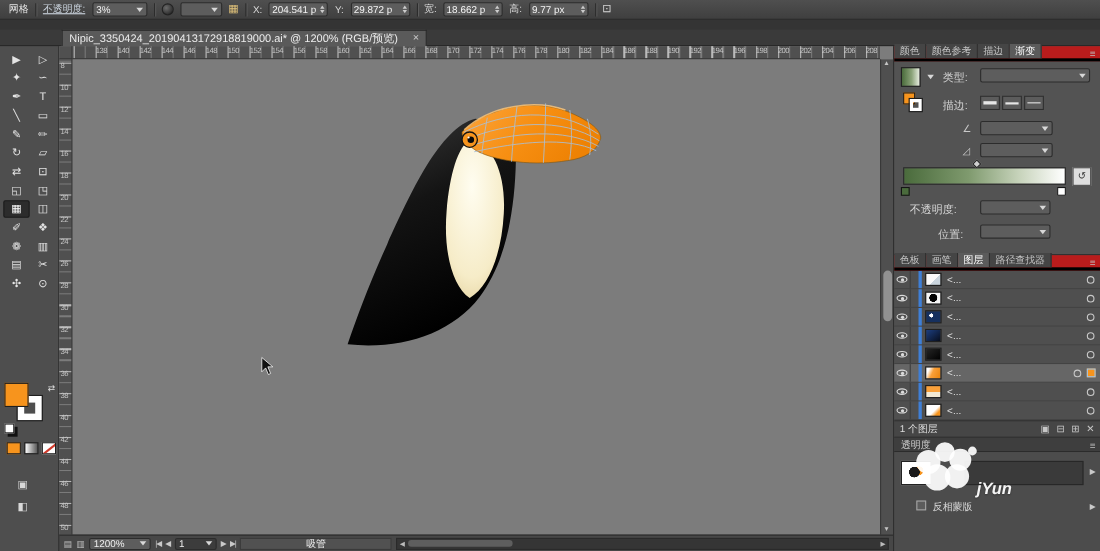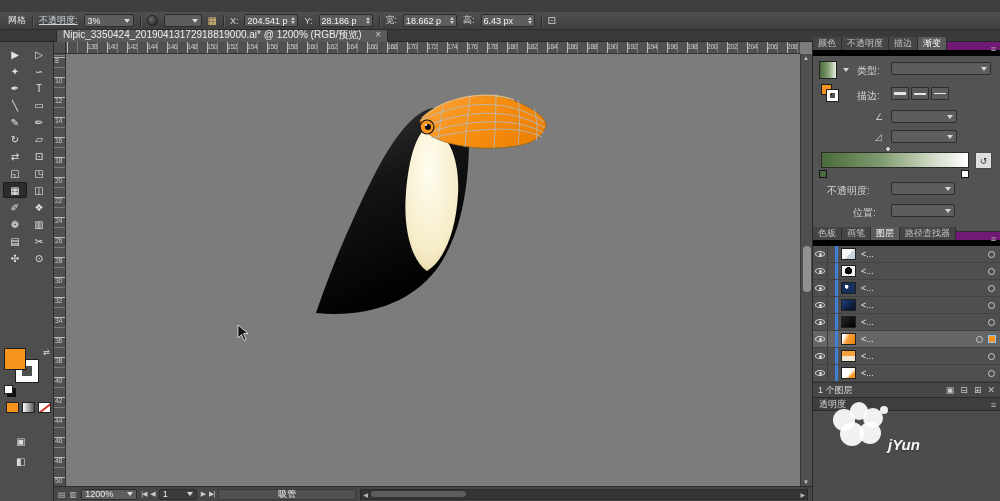--- a/index.html
+++ b/index.html
@@ -2,21 +2,21 @@
 <html><head>
 <meta charset="utf-8">
 <style>
 *{margin:0;padding:0;box-sizing:border-box}
 html,body{width:1000px;height:501px}
 body{position:relative;background:#3f3f3f;font-family:"Liberation Sans","DejaVu Sans",sans-serif;font-size:9px;color:#d6d6d6;overflow:hidden}
 .abs{position:absolute}
 i{font-style:normal}
 
 
-#control-bar{left:0;top:12px;width:1000px;height:18px;background:linear-gradient(#4f4f4f,#3f3f3f);border-bottom:1px solid #2b2b2b;display:flex;align-items:center;gap:6px;padding:0 8px;z-index:5}
+#control-bar{left:0;top:0;width:1000px;height:18px;background:linear-gradient(#4f4f4f,#3f3f3f);border-bottom:1px solid #2b2b2b;display:flex;align-items:center;gap:6px;padding:0 8px;z-index:5}
 .cb-tool{color:#e3e3e3}
 .cb-link{text-decoration:underline;color:#ccd5df}
 .cb-lab{color:#d9d9d9}
 .combo{display:inline-flex;align-items:center;justify-content:space-between;background:#5d5d5d;border:1px solid #2c2c2c;border-radius:2px;height:13px;padding:0 3px;color:#efefef}
 .w48{width:50px}.w36{width:38px}
 .caret{width:0;height:0;border-left:3px solid transparent;border-right:3px solid transparent;border-top:4px solid #d8d8d8;margin-left:3px;display:inline-block}
 .sep{width:1px;height:12px;background:#2c2c2c;box-shadow:1px 0 0 #5c5c5c}
 .style-dot{width:11px;height:11px;border-radius:50%;background:radial-gradient(circle at 35% 35%,#6b6b6b,#191919);border:1px solid #222}
 .recolor{color:#e0c27a;font-size:10px}
 .nfield{display:inline-flex;align-items:center;justify-content:space-between;background:#5d5d5d;border:1px solid #2c2c2c;border-radius:2px;height:13px;padding:0 2px;width:54px;color:#f4f4f4}
@@ -70,21 +70,21 @@
 .navbtn{color:#c9c9c9;font-size:7px;letter-spacing:-1px}
 #tool-status{width:138px;height:11px;background:#515151;border:1px solid #3a3a3a;display:flex;align-items:center;justify-content:center;color:#f0f0f0}
 #hscroll{flex:1;height:11px;background:#353535;border:1px solid #2a2a2a;position:relative}
 .hsbtn{position:absolute;top:1px;font-size:6px;color:#bbb}
 .hsbtn.left{left:2px}
 .hsbtn.right{right:2px}
 #hthumb{position:absolute;left:10px;top:1.5px;width:95px;height:6px;background:#5e5e5e;border-radius:3px}
 
 
 #right-panel{left:812px;top:42px;width:188px;height:459px;background:#4c4c4c;border-left:1px solid #292929}
-.tabrow{display:flex;align-items:flex-end;height:14px;background:#701a75;border-bottom:6px solid #000000;position:relative}
+.tabrow{display:flex;align-items:flex-end;height:14px;background:#b91c1c;border-bottom:3px solid #000000;position:relative}
 .ptab{height:13px;display:flex;align-items:center;padding:0 5px;background:#454545;border-right:1px solid #2e2e2e;color:#c3c3c3;font-size:9px;white-space:nowrap}
 .ptab.active{background:#5b5b5b;color:#fff}
 .pmenu{position:absolute;right:4px;top:2px;color:#bdbdbd;font-size:9px}
 #grad-body{position:relative;height:176px;background:#535353;border-bottom:1px solid #2e2e2e}
 .gswatch{left:6px;top:5px;width:18px;height:18px;border:1px solid #222;background:linear-gradient(90deg,#4a6b3c,#8ba379 55%,#e9eee2)}
 .glabel{color:#d3d3d3;font-size:10px}
 .gicon{color:#c9c9c9;font-size:9px}
 .fsmini{left:8px;top:28px;width:18px;height:18px}
 .fsa{position:absolute;left:0;top:0;width:11px;height:11px;background:#f7941d;border:1px solid #1e1e1e}
 .fsb{position:absolute;left:6px;top:6px;width:11px;height:11px;border:3px solid #fff;outline:1px solid #1e1e1e}
@@ -142,32 +142,32 @@
     </span>
   <span class="recolor">▦</span>
   <span class="sep"></span>
   <span class="cb-lab">X:</span>
   <span class="nfield">
       <i>204.541 p</i>
       <span class="spin"></span>
     </span>
   <span class="cb-lab">Y:</span>
   <span class="nfield">
-      <i>28.186 p</i>
+      <i>29.872 p</i>
       <span class="spin"></span>
     </span>
   <span class="sep"></span>
   <span class="cb-lab">宽:</span>
   <span class="nfield">
       <i>18.662 p</i>
       <span class="spin"></span>
     </span>
   <span class="cb-lab">高:</span>
   <span class="nfield">
-      <i>6.43 px</i>
+      <i>9.77 px</i>
       <span class="spin"></span>
     </span>
   <span class="sep"></span>
   <span class="cb-icon">⊡</span>
 </div>
 
 <div class="abs" id="tabbar-gap"></div>
 <div class="abs" id="tabbar">
   <div id="doc-tab">
     <span class="title">Nipic_3350424_20190413172918819000.ai* @ 1200% (RGB/预览)</span>
@@ -351,21 +351,21 @@
   <span id="hscroll">
     <span class="hsbtn left">◀</span>
     <span id="hthumb"></span>
     <span class="hsbtn right">▶</span>
   </span>
 </div>
 
 <div class="abs" id="right-panel">
   <div class="tabrow">
     <span class="ptab">颜色</span>
-    <span class="ptab">不透明度</span>
+    <span class="ptab">颜色参考</span>
     <span class="ptab">描边</span>
     <span class="ptab active">渐变</span>
     <span class="pmenu">≡</span>
   </div>
   <div id="grad-body">
     <span class="gswatch abs"></span>
     <b class="caret abs" style="left:27px;top:12px"></b>
     <span class="glabel abs" style="left:44px;top:8px">类型:</span>
     <span class="combo abs" style="left:78px;top:6px;width:100px">
         <i></i>
@@ -498,20 +498,30 @@
     <span id="layer-footer-icons">
         <span class="ficon">▣</span>
         <span class="ficon">⊟</span>
         <span class="ficon">⊞</span>
         <span class="ficon">✕</span>
       </span>
   </div>
   <div id="transp-header">
     <span>透明度</span>
     <span class="pmenu">≡</span>
+  </div>
+  <div id="transp-body">
+    <span class="tthumb abs">
+        <span class="tbird"></span>
+      </span>
+    <span class="tdark abs"></span>
+    <span class="tcheck abs"></span>
+    <span class="tlabel abs">反相蒙版</span>
+    <span class="tfly abs" style="top:14px">▶</span>
+    <span class="tfly abs" style="top:46px">▶</span>
   </div>
 </div>
 
 <div class="abs" id="watermark">
   <svg width="196" height="86">
     <g fill="rgba(255,255,255,0.92)">
       <circle cx="44" cy="24" r="11"></circle>
         <circle cx="59" cy="15" r="9"></circle>
         <circle cx="73" cy="22" r="10"></circle>
       <circle cx="52" cy="38" r="12"></circle>

